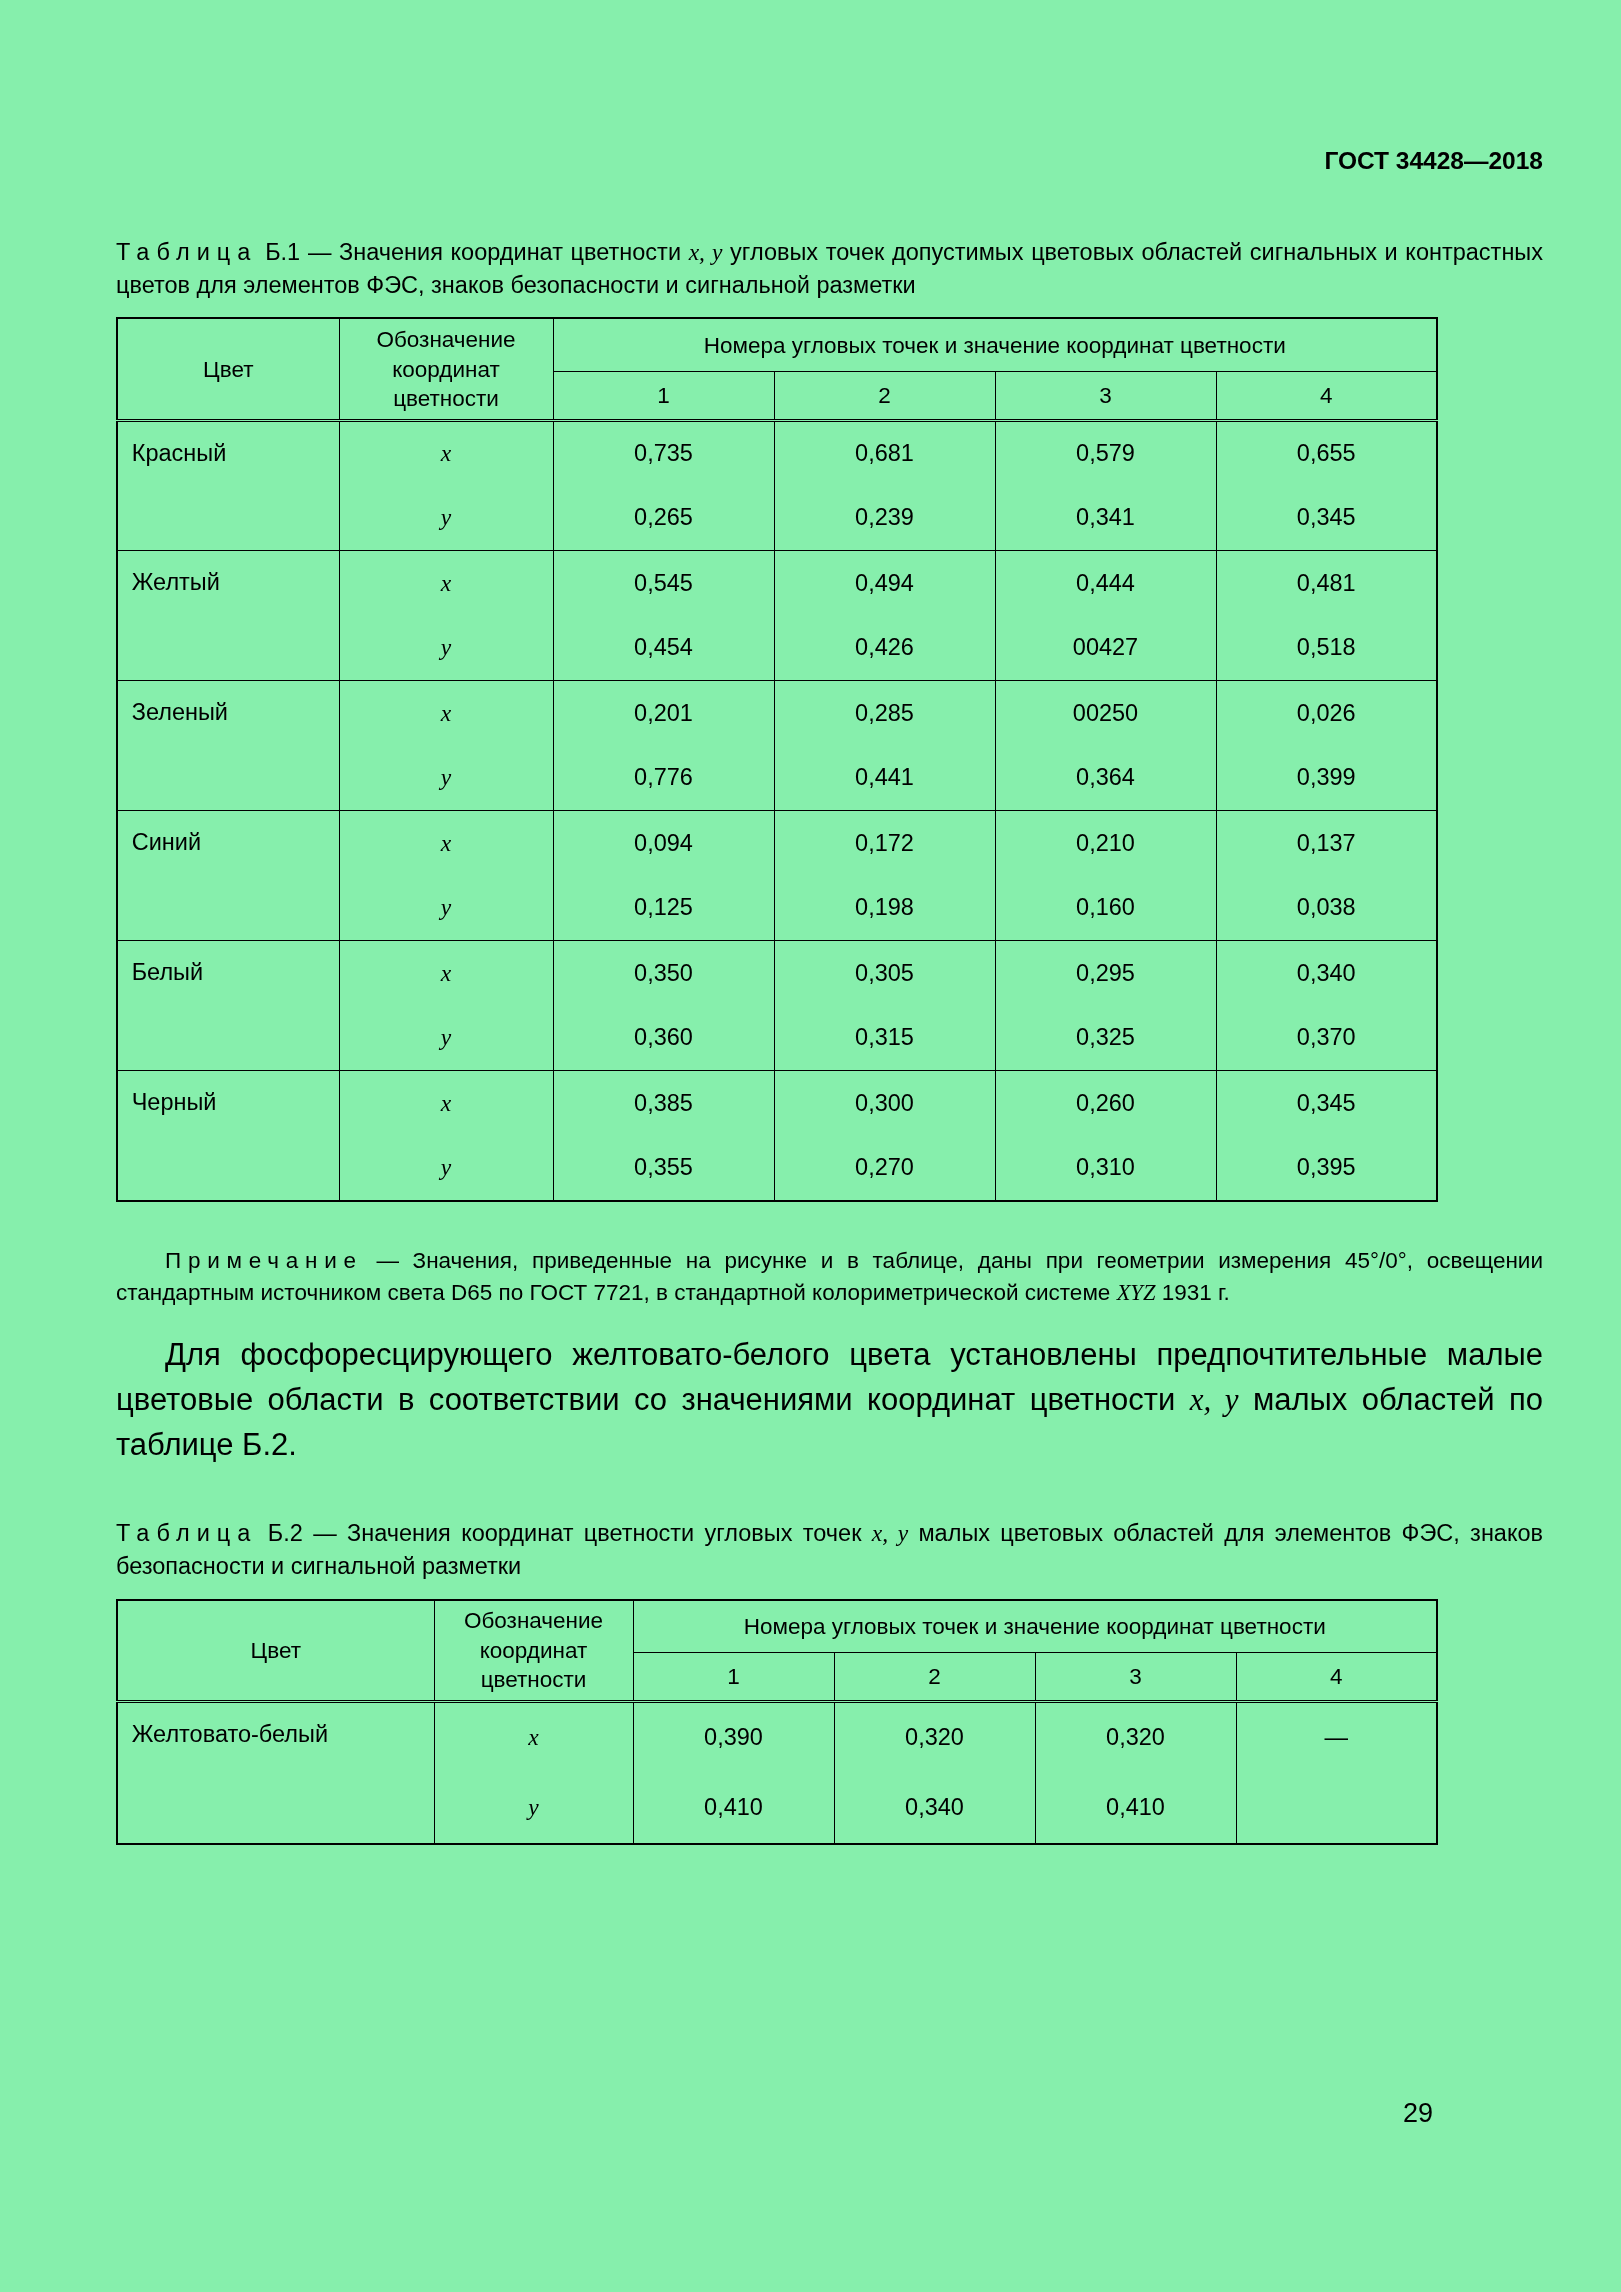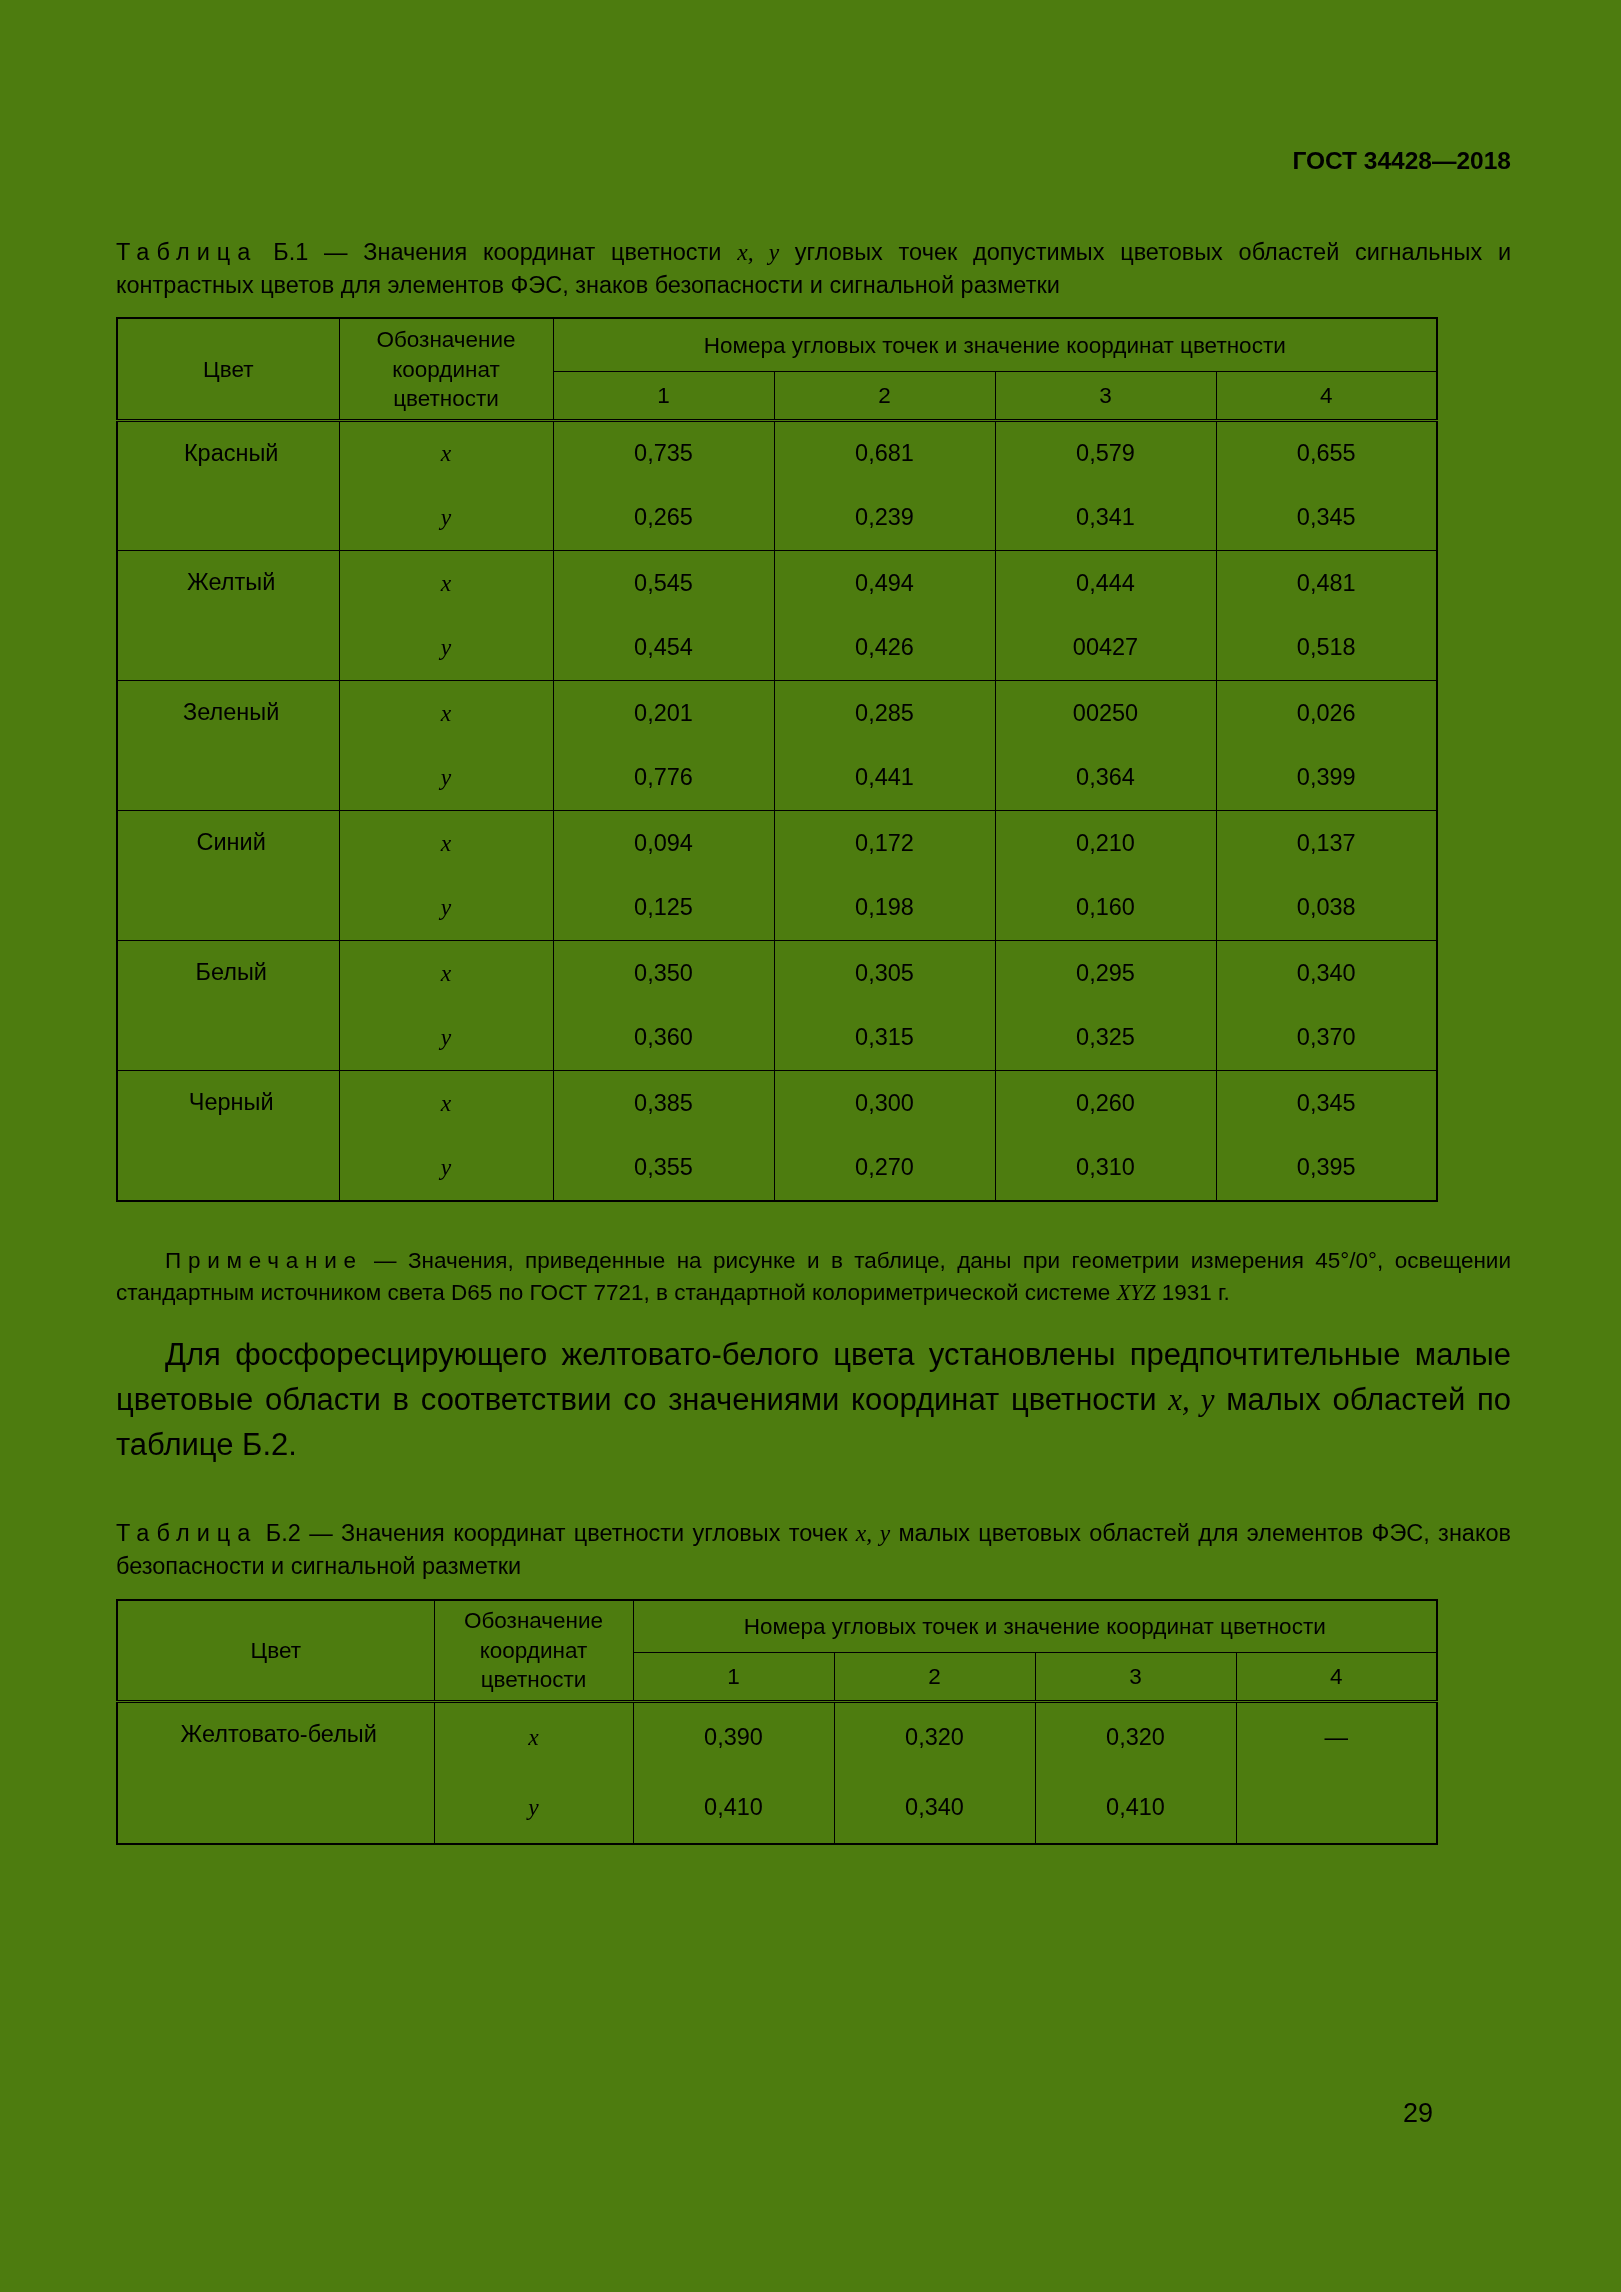--- a/index.html
+++ b/index.html
@@ -5,22 +5,22 @@
   * { margin: 0; padding: 0; box-sizing: border-box; }
   html, body { background: #ffffff; }
   body {
     font-family: "Liberation Sans", sans-serif;
     color: #000;
   }
   .doc {
     width: 1621px;
     height: 2293px;
     position: relative;
-    background: #4d7c0f;
-    padding: 147px 110px 0 116px;
+    background: #86efac;
+    padding: 147px 78px 0 116px;
     overflow: hidden;
   }
   .doc-header {
     font-size: 24.5px;
     font-weight: bold;
     text-align: right;
     margin-bottom: 61px;
   }
   .caption {
     font-size: 23.5px;
@@ -54,21 +54,21 @@
   .gost .th-head { border-bottom: 3.9px double #000; }
   .gost td {
     border-left: 1px solid #000;
     border-right: 1px solid #000;
     border-top: none;
     border-bottom: none;
     font-size: 23.5px;
   }
   .gost tr.g-start td { border-top: 1px solid #000; }
   .c-color {
-    text-align: center;
+    text-align: left;
     vertical-align: top;
     padding: 17.6px 7.8px 0 13.7px;
   }
   .c-coord, .c-val {
     text-align: center;
     vertical-align: middle;
     height: 65px;
   }
   .b2 .c-coord, .b2 .c-val { height: 71px; }
   .note, .body-par {

